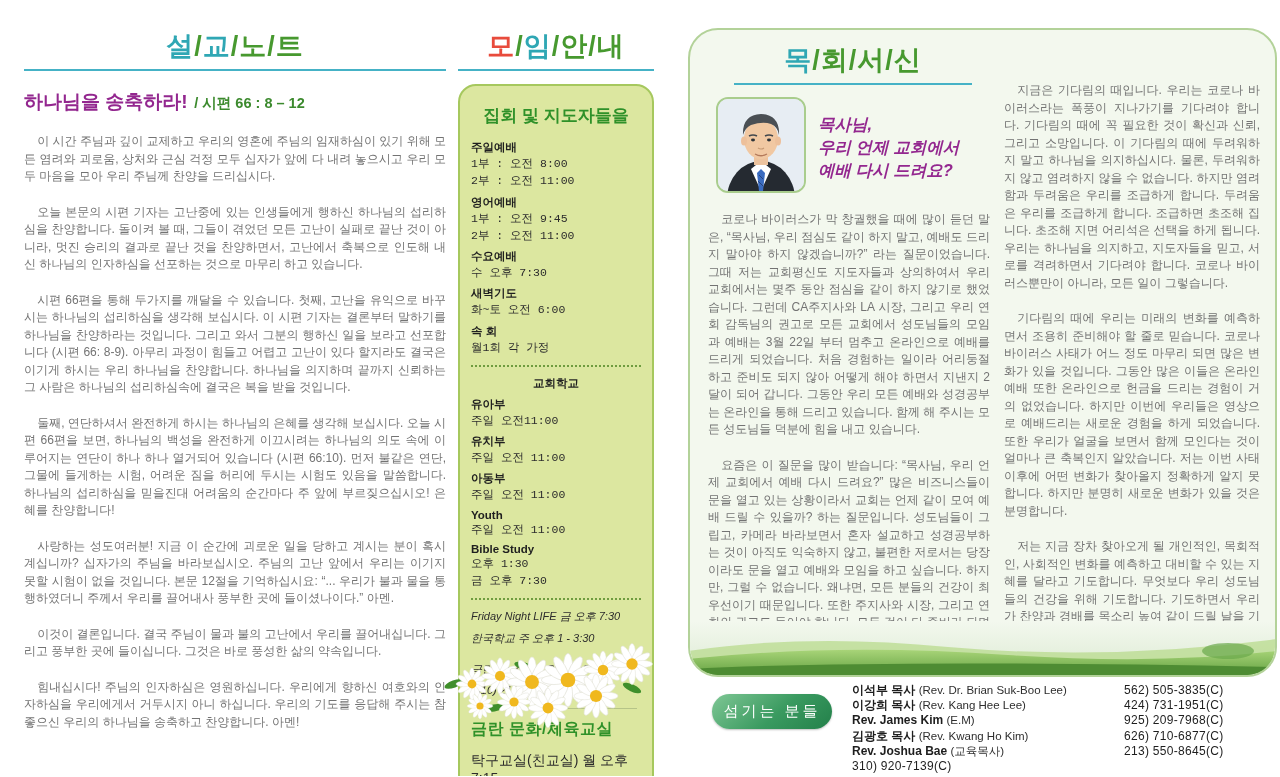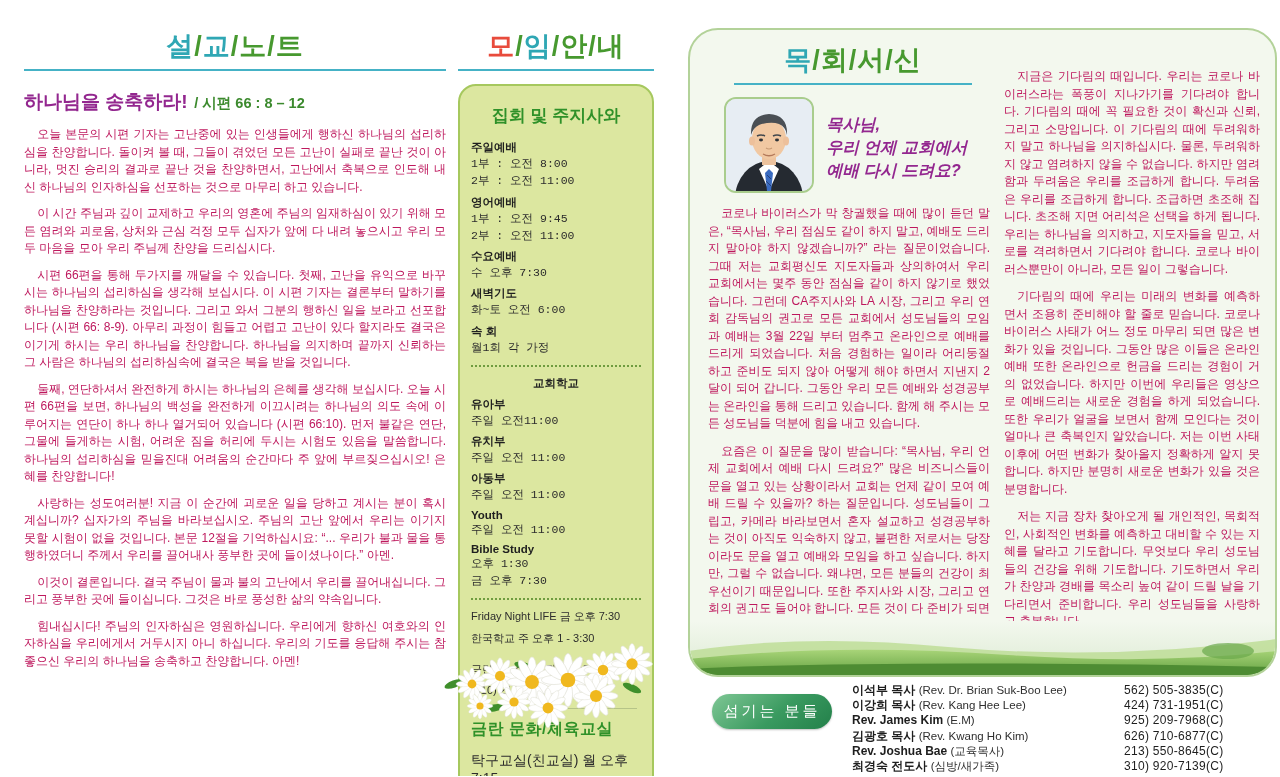--- a/index.html
+++ b/index.html
@@ -10,46 +10,46 @@
   .slash-header{font-weight:bold;font-size:27px;text-align:center;letter-spacing:1px;margin:0;}
   .c-teal{color:#2fa7b4}.c-green{color:#47992f}.c-red{color:#e84b3c}
   .sl{color:#47992f;font-weight:bold;}
   .rule{height:2px;background:#45b2c6;margin-top:5px;}
 
   
   .col-sermon{position:absolute;left:24px;top:28px;width:422px;}
   .sermon-title{margin:15px 0 11px;}
   .t-purple{color:#93278f;font-size:19px;font-weight:bold;}
   .t-script{color:#3c8a2e;font-size:14.5px;font-weight:bold;}
-  p.body{font-size:12px;line-height:1.46;text-align:justify;text-indent:1.1em;margin:4px 0 9px;color:#be185d;}
+  p.body{font-size:12px;line-height:1.46;text-align:justify;text-indent:1.1em;margin:18px 0 9px;color:#737373;}
 
   
   .col-meetings{position:absolute;left:458px;top:28px;width:196px;}
   .meeting-box{background:#dce7a0;border:2px solid #a6c85e;border-radius:18px;
                padding:10px 11px 14px;margin-top:13px;}
   .box-title{color:#2f9129;font-size:17px;font-weight:bold;text-align:center;margin:8px 0 13px;}
   .m-row{display:flex;font-size:11.5px;margin-bottom:5px;flex-direction:column;}
   .m-label{font-weight:bold;color:#1f1f1f;width:64px;flex:none;}
   .m-val{flex:1;white-space:pre-line;color:#2c2c2c;line-height:1.5;font-family:Liberation Mono, monospace;}
   .school-head{font-weight:bold;font-size:11.5px;color:#1f1f1f;margin:4px 0 6px;text-align:center;}
-  .plain-row{font-size:11px;margin-bottom:7px;color:#2c2c2c;}
+  .plain-row{font-size:11px;margin-bottom:7px;color:#2c2c2c;font-style:italic;}
   .dotted{border-top:2px dotted #6f9c3f;margin:9px 0;}
   .thin-rule{height:1px;background:#b6c488;margin:12px 4px 10px;}
   .culture-title{color:#2f9129;font-size:16px;font-weight:bold;margin:4px 0 12px;letter-spacing:.5px;}
   .culture-row{font-size:14px;margin-bottom:12px;color:#2c2c2c;}
   .daisies{position:absolute;left:-22px;top:608px;width:244px;height:92px;}
 
   
   .panel{position:absolute;left:688px;top:28px;width:585px;height:645px;background:#f3f8ee;
          border:2px solid #b3d299;border-radius:30px;overflow:hidden;}
   .panel-col1{position:absolute;left:18px;top:12px;width:282px;}
   .panel-col2{position:absolute;left:314px;top:34px;width:256px;}
   .panel-header{width:238px;margin-left:26px;}
   .letter p.body{font-size:12px;margin-bottom:10px;}
-  .photo-row{display:flex;gap:12px;margin:12px 16px 12px;}
+  .photo-row{display:flex;gap:12px;margin:12px 8px 12px;}
   .photo{width:86px;height:92px;border:2px solid #a9cd8d;border-radius:12px;background:#e9eef3;
          overflow:hidden;flex:none;}
   .letter-title{color:#93278f;font-weight:bold;font-style:italic;font-size:16.5px;line-height:1.4;
                 padding-top:16px;}
   .landscape{position:absolute;bottom:-2px;left:-2px;width:589px;height:56px;}
 
   
   .badge{position:absolute;left:712px;top:694px;width:120px;height:35px;border-radius:18px;
          background:linear-gradient(140deg,#7fc795 0%,#3a9a60 55%,#23804a 100%);
          color:#fff;font-size:15px;display:flex;align-items:center;justify-content:center;
@@ -66,35 +66,35 @@
 
 <div class="page">
 
   <section class="col-sermon">
     <h1 class="slash-header"><span class="c-teal">설</span><span class="sl">/</span><span class="c-teal">교</span><span class="sl">/</span><span class="c-green">노</span><span class="sl">/</span><span class="c-green">트</span></h1>
     <div class="rule"></div>
     <h2 class="sermon-title">
       <span class="t-purple">하나님을 송축하라!</span>
       <span class="t-script">/ 시편 66 : 8 – 12</span>
     </h2>
+    <p class="body">이 시간 주님과 깊이 교제하고 우리의 영혼에 주님의 임재하심이 있기 위해 모든 염려와 괴로움, 상처와 근심 걱정 모두 십자가 앞에 다 내려 놓으시고 우리 모두 마음을 모아 우리 주님께 찬양을 드리십시다.</p>
     <p class="body">오늘 본문의 시편 기자는 고난중에 있는 인생들에게 행하신 하나님의 섭리하심을 찬양합니다. 돌이켜 볼 때, 그들이 겪었던 모든 고난이 실패로 끝난 것이 아니라, 멋진 승리의 결과로 끝난 것을 찬양하면서, 고난에서 축복으로 인도해 내신 하나님의 인자하심을 선포하는 것으로 마무리 하고 있습니다.</p>
-    <p class="body">이 시간 주님과 깊이 교제하고 우리의 영혼에 주님의 임재하심이 있기 위해 모든 염려와 괴로움, 상처와 근심 걱정 모두 십자가 앞에 다 내려 놓으시고 우리 모두 마음을 모아 우리 주님께 찬양을 드리십시다.</p>
     <p class="body">시편 66편을 통해 두가지를 깨달을 수 있습니다. 첫째, 고난을 유익으로 바꾸시는 하나님의 섭리하심을 생각해 보십시다. 이 시편 기자는 결론부터 말하기를 하나님을 찬양하라는 것입니다. 그리고 와서 그분의 행하신 일을 보라고 선포합니다 (시편 66: 8-9). 아무리 과정이 힘들고 어렵고 고난이 있다 할지라도 결국은 이기게 하시는 우리 하나님을 찬양합니다. 하나님을 의지하며 끝까지 신뢰하는 그 사람은 하나님의 섭리하심속에 결국은 복을 받을 것입니다.</p>
     <p class="body">둘째, 연단하셔서 완전하게 하시는 하나님의 은혜를 생각해 보십시다. 오늘 시편 66편을 보면, 하나님의 백성을 완전하게 이끄시려는 하나님의 의도 속에 이루어지는 연단이 하나 하나 열거되어 있습니다 (시편 66:10). 먼저 불같은 연단, 그물에 들게하는 시험, 어려운 짐을 허리에 두시는 시험도 있음을 말씀합니다. 하나님의 섭리하심을 믿을진대 어려움의 순간마다 주 앞에 부르짖으십시오! 은혜를 찬양합니다!</p>
     <p class="body">사랑하는 성도여러분! 지금 이 순간에 괴로운 일을 당하고 계시는 분이 혹시 계십니까? 십자가의 주님을 바라보십시오. 주님의 고난 앞에서 우리는 이기지 못할 시험이 없을 것입니다. 본문 12절을 기억하십시요: “... 우리가 불과 물을 통행하였더니 주께서 우리를 끌어내사 풍부한 곳에 들이셨나이다.” 아멘.</p>
     <p class="body">이것이 결론입니다. 결국 주님이 물과 불의 고난에서 우리를 끌어내십니다. 그리고 풍부한 곳에 들이십니다. 그것은 바로 풍성한 삶의 약속입니다.</p>
     <p class="body">힘내십시다! 주님의 인자하심은 영원하십니다. 우리에게 향하신 여호와의 인자하심을 우리에게서 거두시지 아니 하십니다. 우리의 기도를 응답해 주시는 참 좋으신 우리의 하나님을 송축하고 찬양합니다. 아멘!</p>
   </section>
 
   <section class="col-meetings">
     <h1 class="slash-header"><span class="c-red">모</span><span class="sl">/</span><span class="c-teal">임</span><span class="sl">/</span><span class="c-green">안</span><span class="sl">/</span><span class="c-green">내</span></h1>
     <div class="rule"></div>
 
     <div class="meeting-box">
-      <div class="box-title">집회 및 주지사와</div>
+      <div class="box-title">집회 및 지도자들을</div>
 
       <div class="m-row">
         <span class="m-label">주일예배</span>
         <span class="m-val">1부 : 오전  8:00
 2부 : 오전 11:00</span>
       </div>
       <div class="m-row">
         <span class="m-label">영어예배</span>
         <span class="m-val">1부 : 오전  9:45
 2부 : 오전 11:00</span>
@@ -277,18 +277,17 @@
     </div>
     <div class="staff-row">
       <span class="staff-name"><span class="staff-kr">김광호 목사</span> <span class="staff-en">(Rev. Kwang Ho Kim)</span></span>
       <span class="staff-phone">626) 710-6877(C)</span>
     </div>
     <div class="staff-row">
       <span class="staff-name"><span class="staff-kr">Rev. Joshua Bae</span> <span class="staff-en">(교육목사)</span></span>
       <span class="staff-phone">213) 550-8645(C)</span>
     </div>
     <div class="staff-row">
-      <span class="staff-name"><span class="staff-kr">최경숙 전도사</span> <span class="staff-en">(심방/새가족)</span></span>
       <span class="staff-phone">310) 920-7139(C)</span>
     </div>
   </div>
 
 </div>
 
 </body></html>

